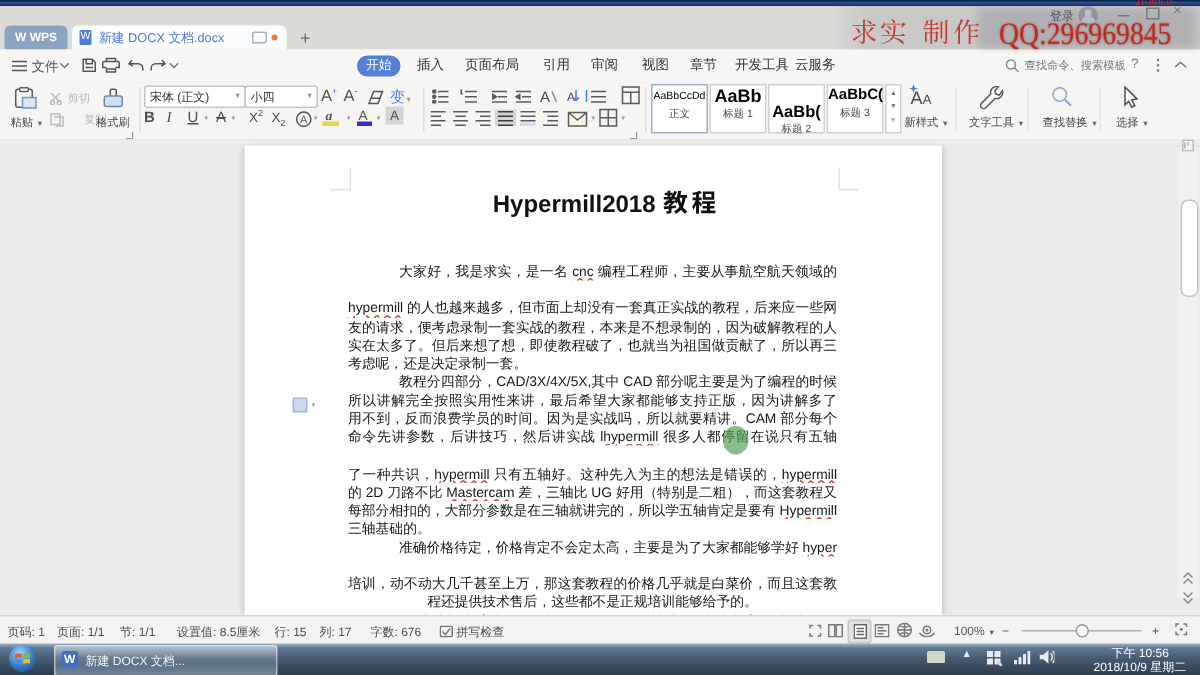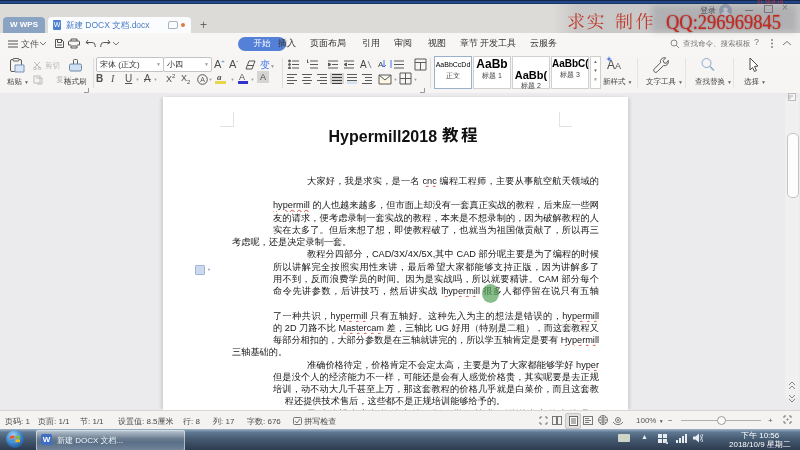--- a/index.html
+++ b/index.html
@@ -15,21 +15,21 @@
 #tabballoon{left:120px;top:4px;width:8px;height:6px;border:1px solid #a8b2c0;border-radius:2px 2px 2px 0;}
 #tabdot{left:133px;top:6px;width:4px;height:4px;background:#e07a3f;border-radius:50%;}
 #plus{left:200px;top:14px;font-size:12px;color:#666;}
 #login{left:700px;top:1px;font-size:8px;color:#555;}
 #avatar{left:719px;top:0px;width:13px;height:13px;background:#a9b2bf;border-radius:50%;overflow:hidden;}
 .wc{top:1px;font-size:9px;color:#8a8a8a;}
 
 #menurow{left:0;top:33px;width:800px;height:22px;background:#f7f6f4;}
 .mico{color:#555;font-size:10px;top:5px;}
 .rtab{position:absolute;top:4px;font-size:9px;color:#333;}
-#pill{left:238px;top:4px;width:48px;height:13.5px;background:#5580d8;border-radius:7px;color:#fff;font-size:8.5px;line-height:13.5px;text-align:center;}
+#pill{left:238px;top:4px;width:29px;height:13.5px;background:#5580d8;border-radius:7px;color:#fff;font-size:8.5px;line-height:13.5px;text-align:center;}
 #srch{left:683px;top:6px;font-size:7.5px;color:#777;}
 
 #ribbon{left:0;top:55px;width:800px;height:38px;background:#f6f5f3;border-bottom:1px solid #d9d7d5;}
 .sep{position:absolute;top:3px;width:1px;height:30px;background:#e0dedc;}
 .lbl{position:absolute;font-size:7.5px;color:#454545;}
 .glab{position:absolute;font-size:7.5px;color:#b9b9b9;}
 .box{position:absolute;background:#fff;border:1px solid #c6c4c2;border-radius:2px;font-size:8px;color:#333;}
 .ic{position:absolute;color:#4e4e4e;}
 
 .sg{position:absolute;top:1px;height:31px;width:36px;background:#fff;border:1px solid #d2d0ce;text-align:center;}
@@ -37,21 +37,21 @@
 .sg .t2{display:block;font-size:7px;color:#444;margin-top:3px;}
 
 #doc{left:0;top:93px;width:800px;height:317px;background:#ebebed;}
 #page{position:absolute;left:163px;top:4px;width:465px;height:313px;background:#fff;box-shadow:-3px 0 3px -1px rgba(0,0,0,.12),3px 0 3px -1px rgba(0,0,0,.12);}
 .cm{position:absolute;background:#e3e3e3;}
 #vsb{position:absolute;left:785px;top:5px;width:14px;height:300px;background:#f0f0f0;}
 #vthumb{position:absolute;left:2px;top:35px;width:10px;height:63px;background:#fdfdfd;border:1px solid #c4c4c4;border-radius:5px;}
 
 #title{position:absolute;left:0;top:30px;width:481px;text-align:center;font-size:16px;font-weight:bold;color:#111;letter-spacing:0px;}
 .ln{position:absolute;left:69px;width:326px;height:12.25px;font-size:9.2px;line-height:12.25px;color:#161616;white-space:nowrap;font-family:"Liberation Sans",sans-serif;}
-.jf{text-align:justify;text-align-last:justify;white-space:normal;word-break:break-all;overflow:hidden;margin-left:41px;}
+.jf{text-align:justify;text-align-last:justify;white-space:normal;word-break:break-all;overflow:hidden;}
 .ind{text-indent:34px;}
 u.sq{text-decoration:underline wavy #d04a3a 1px;text-underline-offset:1px;}
 #greenblob{position:absolute;left:319px;top:187px;width:17px;height:19px;background:#51a054;border-radius:50%;opacity:.68;filter:blur(.4px);}
 #cmticon{position:absolute;left:32px;top:168px;width:8px;height:8px;background:#ccd9ee;border:1px solid #9fb6d8;border-radius:1px;}
 
 #status{left:0;top:410px;width:800px;height:19px;background:#f5f3f1;border-top:1px solid #d8d6d4;font-size:8px;color:#4a4a4a;}
 .st{position:absolute;top:5px;white-space:nowrap;}
 
 #taskbar{left:0;top:429px;width:800px;height:21px;background:linear-gradient(#9db4c6,#607992 15%,#475d74 45%,#3b4d63 70%,#2c3c50);}
 #orb{left:6px;top:1px;width:18px;height:18px;border-radius:50%;background:radial-gradient(circle at 40% 30%,#9fd4f8,#3579c0 55%,#173f6e);}
@@ -111,21 +111,21 @@
   <svg class="abs" style="left:113px;top:9px;" width="6" height="4" viewBox="0 0 6 4">
         <path d="M0 0l3 3 3-3" fill="none" stroke="#777"></path>
       </svg>
   <div class="abs" id="pill">开始</div>
   <div class="abs rtab" style="left:278px;">插入</div>
   <div class="abs rtab" style="left:310px;">页面布局</div>
   <div class="abs rtab" style="left:362px;">引用</div>
   <div class="abs rtab" style="left:394px;">审阅</div>
   <div class="abs rtab" style="left:428px;">视图</div>
   <div class="abs rtab" style="left:460px;">章节</div>
-  <div class="abs rtab" style="left:480px;">开发工具</div>
+  <div class="abs rtab" style="left:490px;">开发工具</div>
   <div class="abs rtab" style="left:530px;">云服务</div>
   <svg class="abs" style="left:670px;top:6px;" width="10" height="10" viewBox="0 0 10 10">
         <circle cx="4" cy="4" r="3" fill="none" stroke="#888"></circle>
         <path d="M6.2 6.2L9 9" stroke="#888"></path>
       </svg>
       <div class="abs" id="srch">查找命令、搜索模板</div>
   <div class="abs rtab" style="left:754px;color:#777;">?</div>
   <svg class="abs" style="left:771px;top:6px;" width="2" height="9" viewBox="0 0 2 9">
         <circle cx="1" cy="1" r=".9" fill="#777"></circle>
         <circle cx="1" cy="4.5" r=".9" fill="#777"></circle>
@@ -314,21 +314,20 @@
     <div class="ln" style="top:139.05px;">考虑呢，还是决定录制一套。</div>
     <div class="ln jf ind" style="top:151.3px;">教程分四部分，CAD/3X/4X/5X,其中 CAD 部分呢主要是为了编程的时候用，</div>
     <div class="ln jf" style="top:163.55px;">所以讲解完全按照实用性来讲，最后希望大家都能够支持正版，因为讲解多了</div>
     <div class="ln jf" style="top:175.8px;">用不到，反而浪费学员的时间。因为是实战吗，所以就要精讲。CAM 部分每个</div>
     <div class="ln jf" style="top:188.05px;">命令先讲参数，后讲技巧，然后讲实战 <u class="sq">lhypermill</u> 很多人都停留在说只有五轴好，</div>
     <div class="ln jf" style="top:212.55px;">了一种共识，<u class="sq">hypermill</u> 只有五轴好。这种先入为主的想法是错误的，<u class="sq">hypermill</u></div>
     <div class="ln jf" style="top:224.8px;">的 2D 刀路不比 <u class="sq">Mastercam</u> 差，三轴比 UG 好用（特别是二粗），而这套教程又是</div>
     <div class="ln jf" style="top:237.05px;">每部分相扣的，大部分参数是在三轴就讲完的，所以学五轴肯定是要有 <u class="sq">Hypermill</u></div>
     <div class="ln" style="top:249.3px;">三轴基础的。</div>
     <div class="ln jf ind" style="top:261.55px;">准确价格待定，价格肯定不会定太高，主要是为了大家都能够学好 <u class="sq">hypermill</u>。</div>
-    <div class="ln jf" style="top:273.8px;">但是没个人的经济能力不一样，可能还是会有人感觉价格贵，其实呢要是去正规</div>
     <div class="ln jf" style="top:286.05px;">培训，动不动大几千甚至上万，那这套教程的价格几乎就是白菜价，而且这套教</div>
     <div class="ln" style="top:298.3px;text-align:center;">程还提供技术售后，这些都不是正规培训能够给予的。</div>
     <div class="ln jf ind" style="top:310.55px;">最后希望大家都能够支持正版，学好技术，谢谢大家的支持呢。</div>
     <div id="greenblob"></div>
     <div id="cmticon"></div>
         <div style="position:absolute;left:44px;top:170px;font-size:4px;color:#8aa0c0;">▼</div>
   </div>
   <div id="vsb">
         <div id="vthumb"></div>
   <svg style="position:absolute;left:3px;top:283px;" width="8" height="26" viewBox="0 0 8 26">
@@ -339,21 +338,21 @@
 <svg style="position:absolute;left:788px;top:0px;" width="8" height="8" viewBox="0 0 8 8">
         <rect x=".5" y=".5" width="7" height="7" fill="#f5f5f5" stroke="#bbb"></rect>
         <path d="M2 2v4M4 2v2" stroke="#aaa"></path>
       </svg>
 </div>
 <div class="abs" id="status">
   <div class="st" style="left:5px;">页码: 1</div>
   <div class="st" style="left:38px;">页面: 1/1</div>
   <div class="st" style="left:80px;">节: 1/1</div>
   <div class="st" style="left:118px;">设置值: 8.5厘米</div>
-  <div class="st" style="left:183px;">行: 8</div>
+  <div class="st" style="left:183px;">行: 15</div>
   <div class="st" style="left:213px;">列: 17</div>
   <div class="st" style="left:247px;">字数: 676</div>
   <div class="st" style="left:293px;"><svg width="9" height="8" viewBox="0 0 9 8" style="vertical-align:-1px;">
           <rect x=".5" y=".5" width="8" height="7" rx="1" fill="none" stroke="#777"></rect>
           <path d="M2 4l2 2 3-4" fill="none" stroke="#777"></path>
         </svg> 拼写检查</div>
   <svg class="abs" style="left:539px;top:5px;" width="9" height="9" viewBox="0 0 9 9">
         <path d="M1 3V1h2M6 1h2v2M8 6v2H6M3 8H1V6" fill="none" stroke="#777"></path>
       </svg>
   <svg class="abs" style="left:552px;top:5px;" width="10" height="9" viewBox="0 0 10 9">

